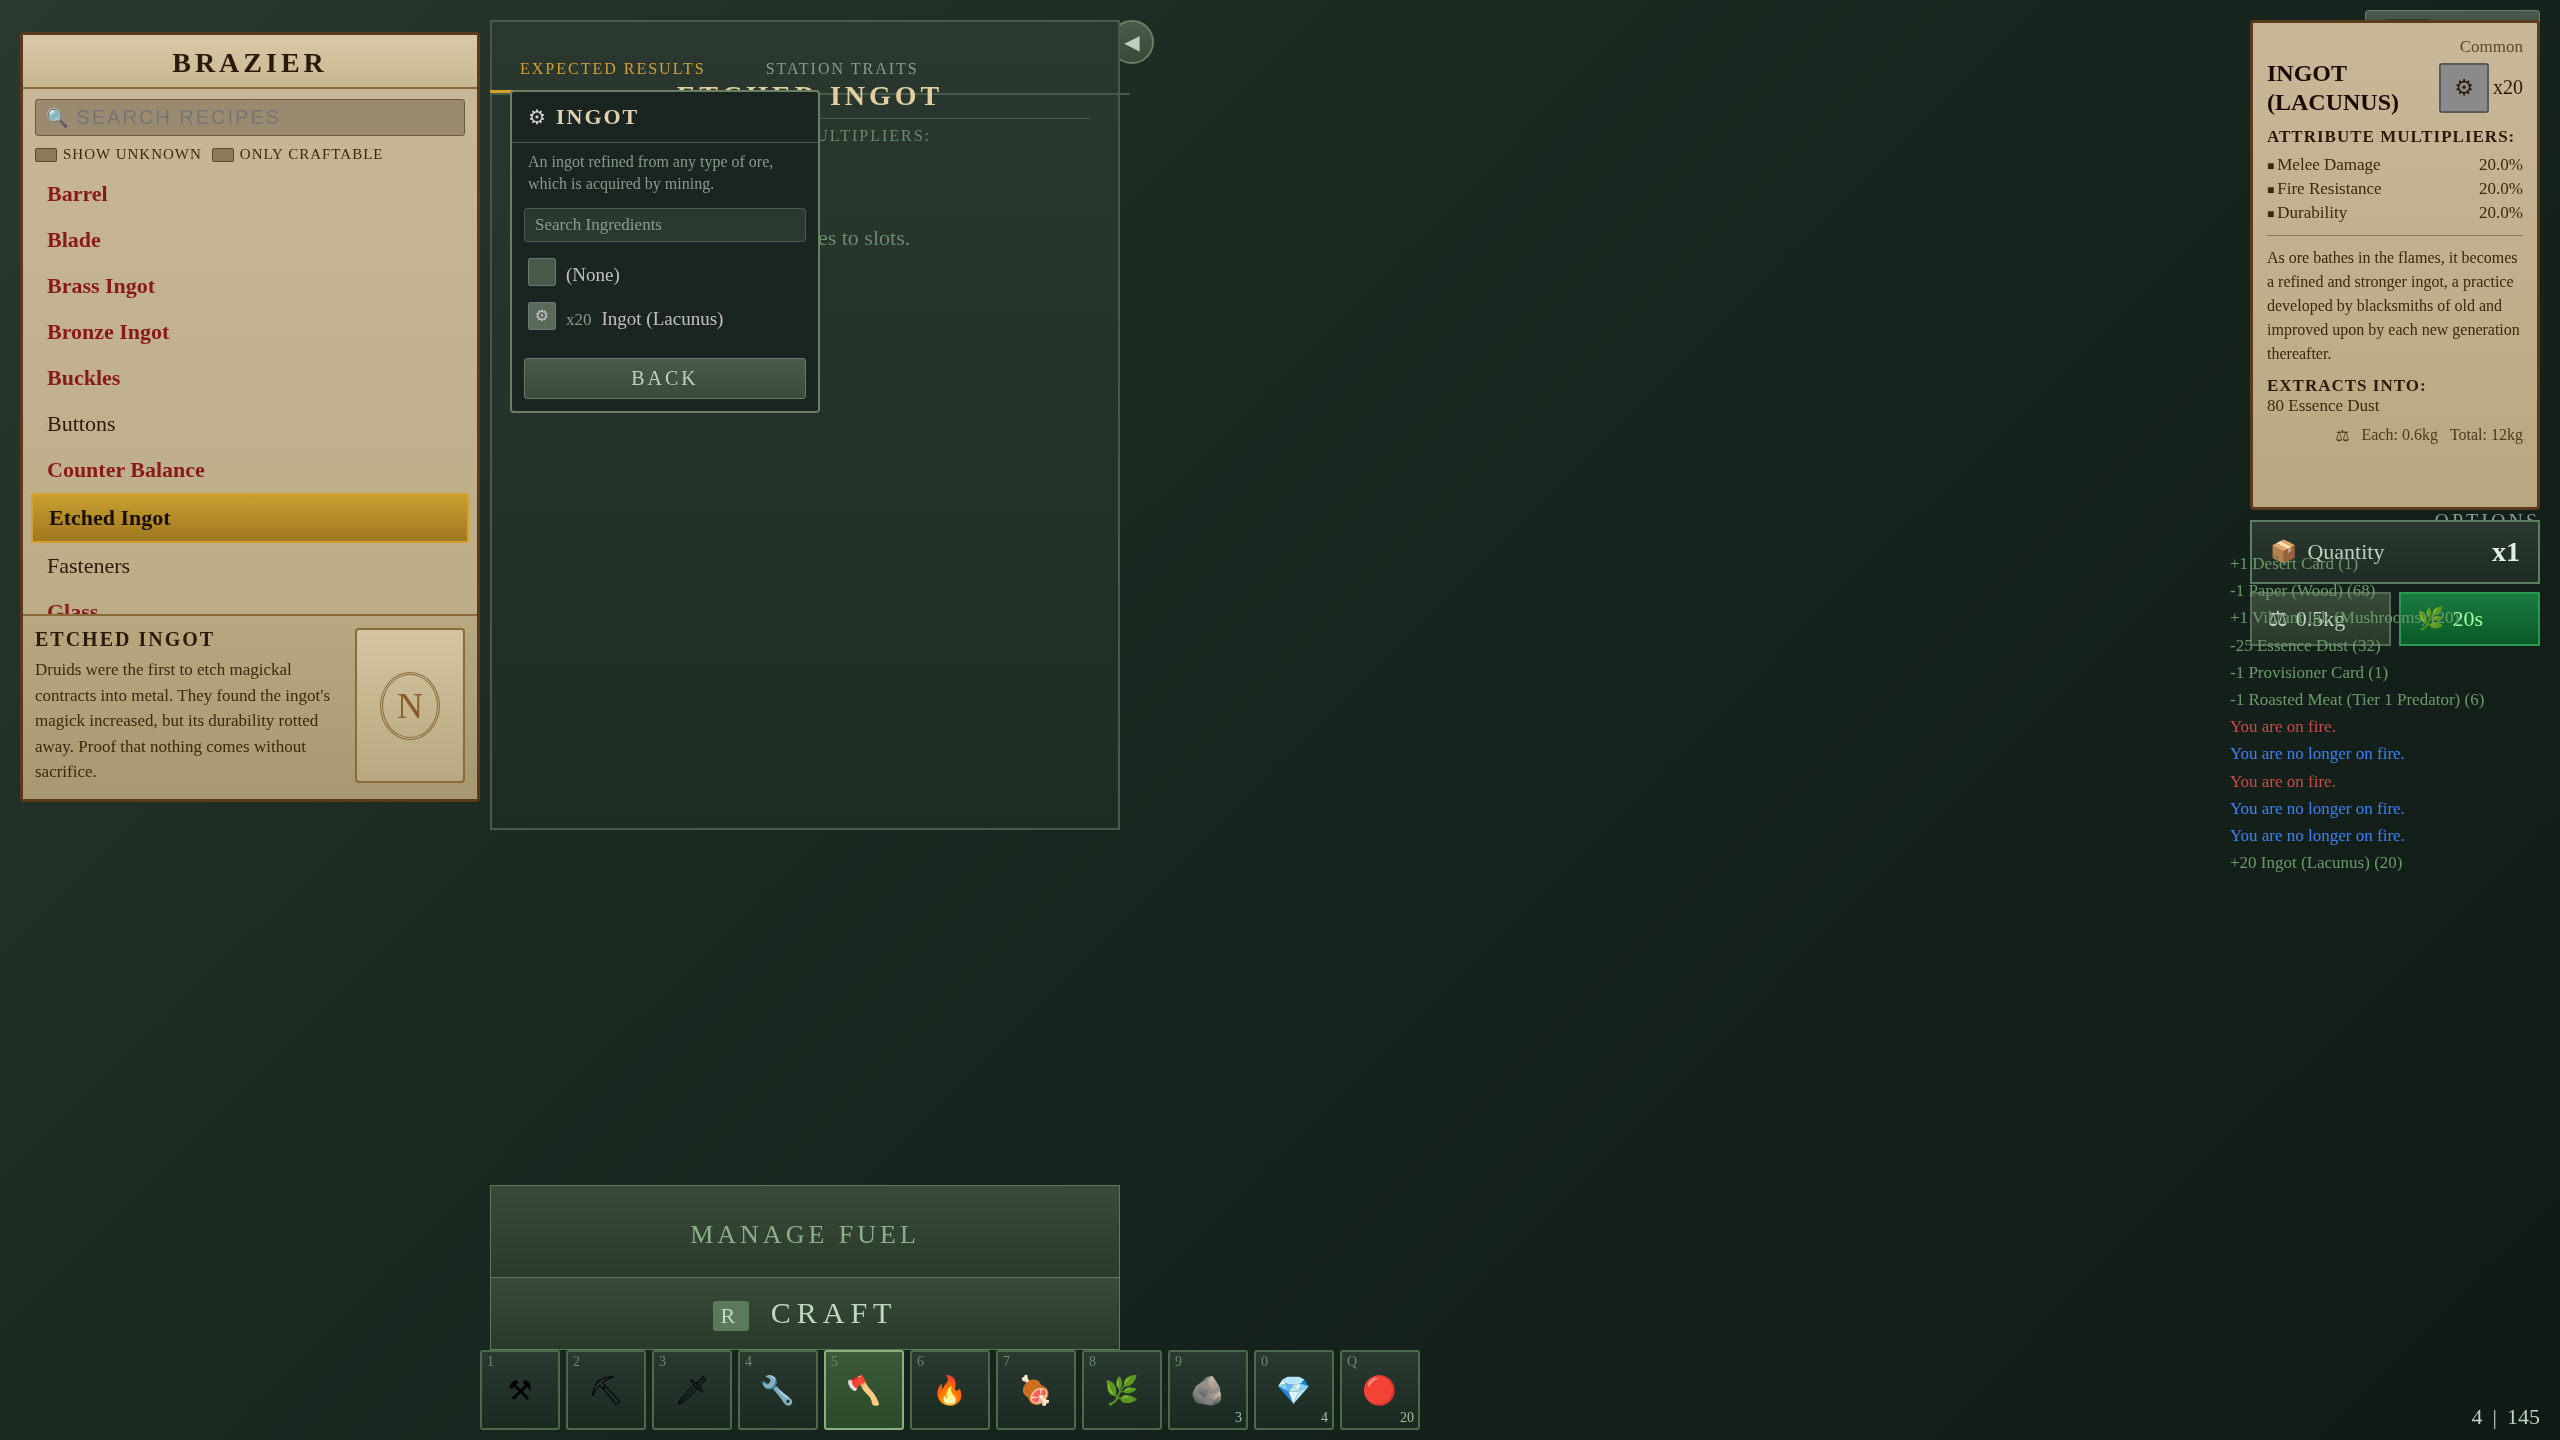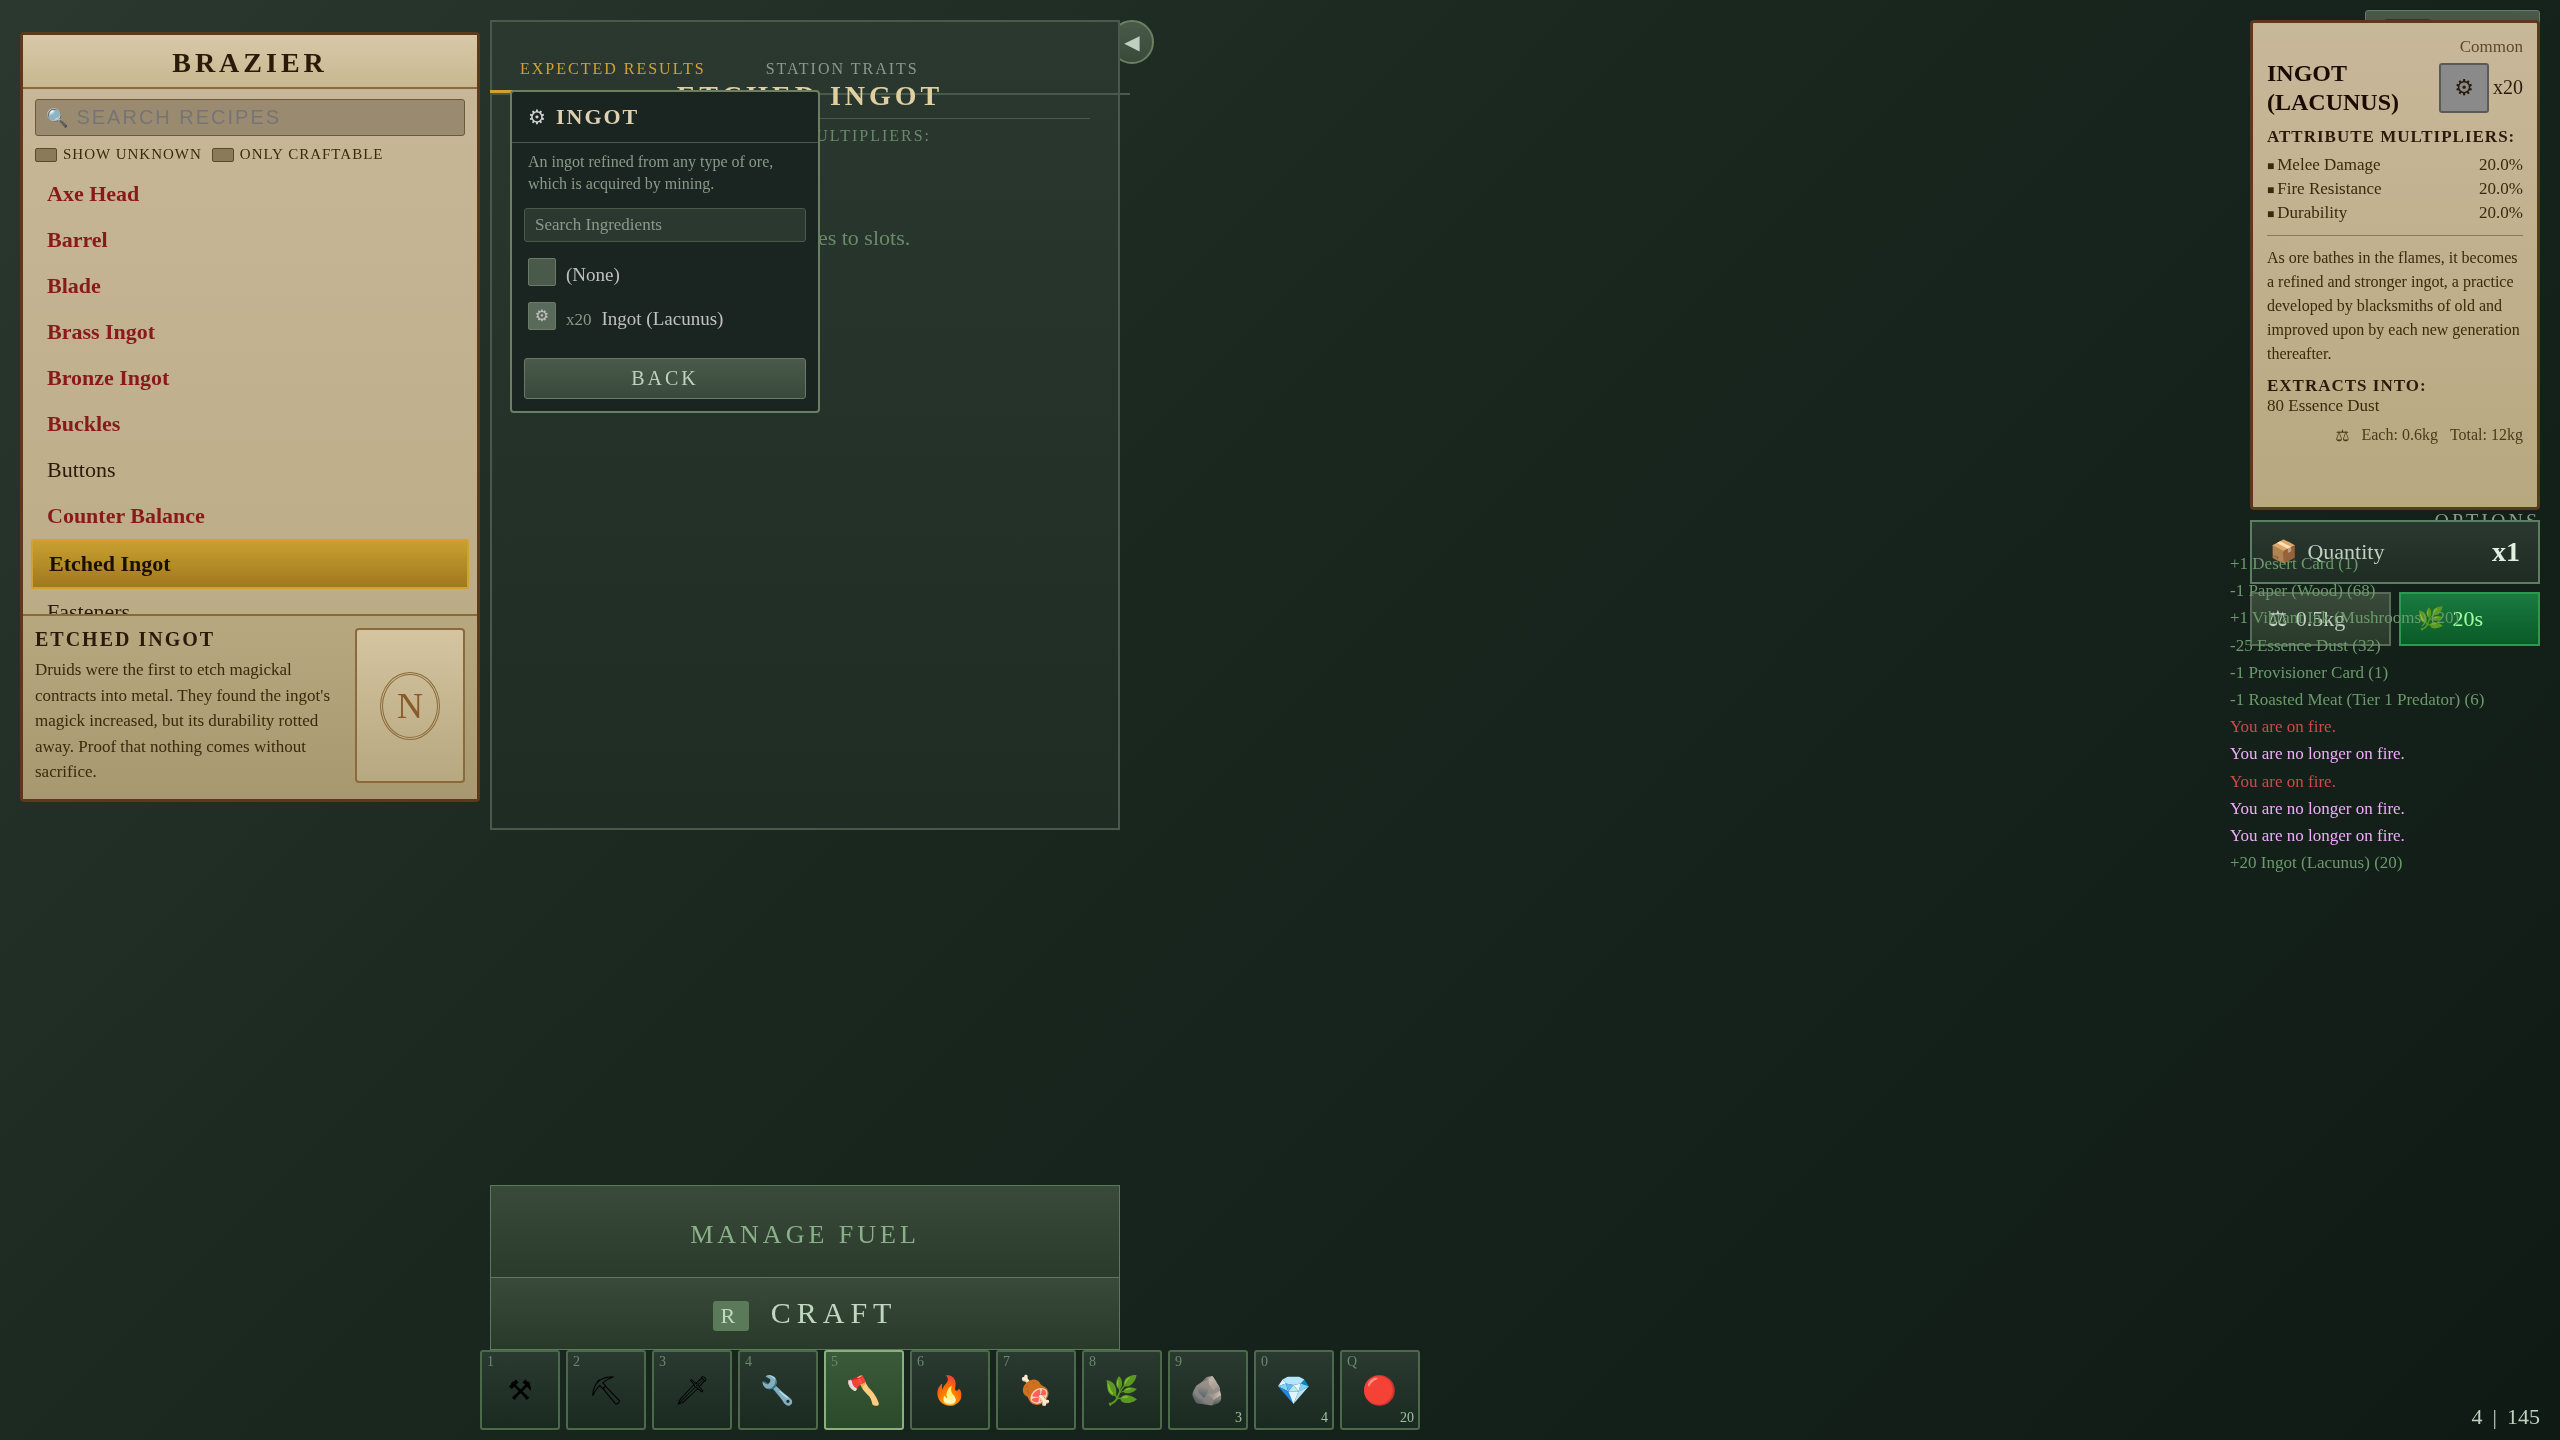--- a/index.html
+++ b/index.html
@@ -646,21 +646,21 @@
     
     .chat-log {
       position: absolute;
       right: 20px;
       top: 550px;
       width: 310px;
       font-size: 17px;
       line-height: 1.6;
     }
 
-    .chat-line { color: #f0abfc; }
+    .chat-line { color: #3b82f6; }
     .chat-line.warning { color: #cc4a4a; }
     .chat-line.item { color: #6a9a6a; }
 
     
     .player-stats {
       position: absolute;
       bottom: 10px;
       right: 20px;
       display: flex;
       align-items: center;
@@ -709,21 +709,20 @@
       <span>SHOW UNKNOWN</span>
     </label>
     <label class="toggle-btn">
       <div class="toggle-checkbox"></div>
       <span>ONLY CRAFTABLE</span>
     </label>
   </div>
 
   <div class="recipe-list">
 
-  <div class="recipe-item craftable">Axe Head</div>
       <div class="recipe-item craftable">Barrel</div>
       <div class="recipe-item craftable">Blade</div>
       <div class="recipe-item craftable">Brass Ingot</div>
       <div class="recipe-item craftable">Bronze Ingot</div>
       <div class="recipe-item craftable">Buckles</div>
       <div class="recipe-item normal">Buttons</div>
       <div class="recipe-item craftable">Counter Balance</div>
       <div class="recipe-item selected">Etched Ingot</div>
       <div class="recipe-item normal">Fasteners</div>
       <div class="recipe-item craftable">Glass</div>

